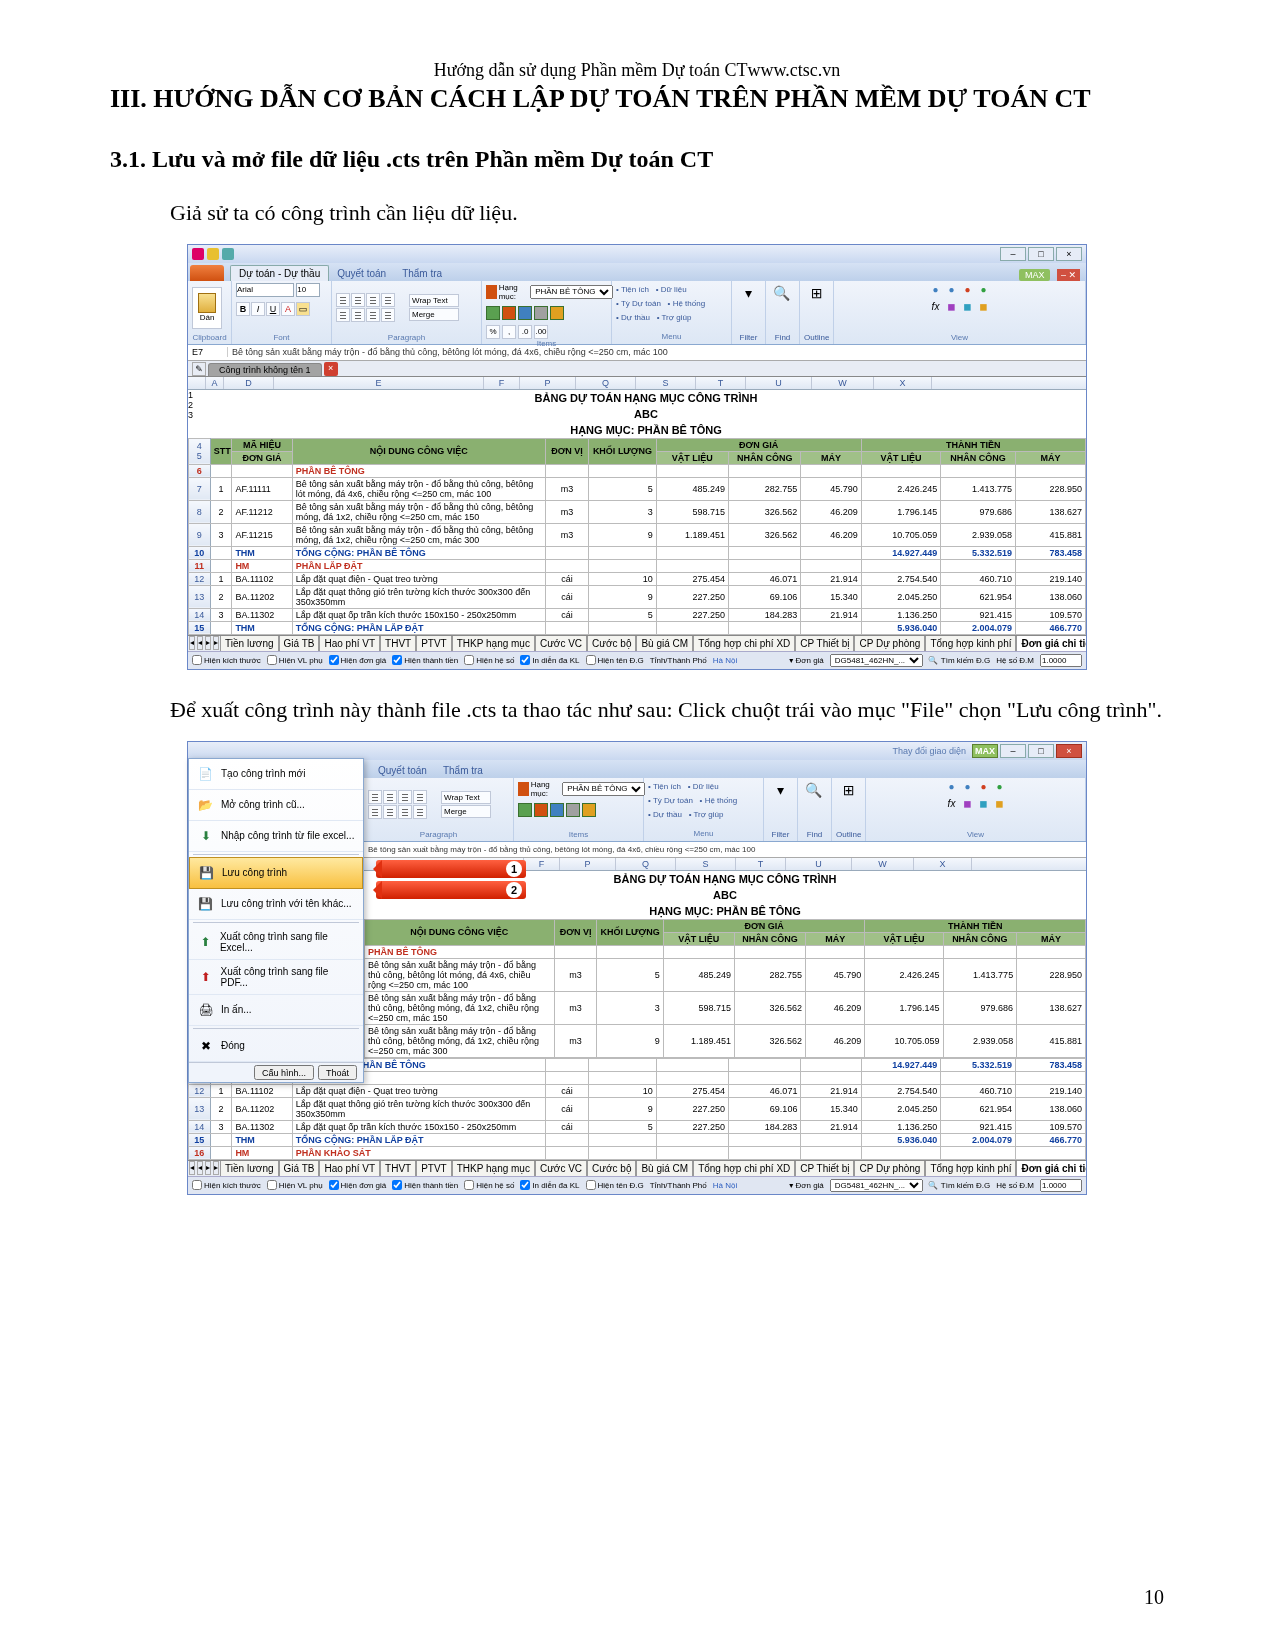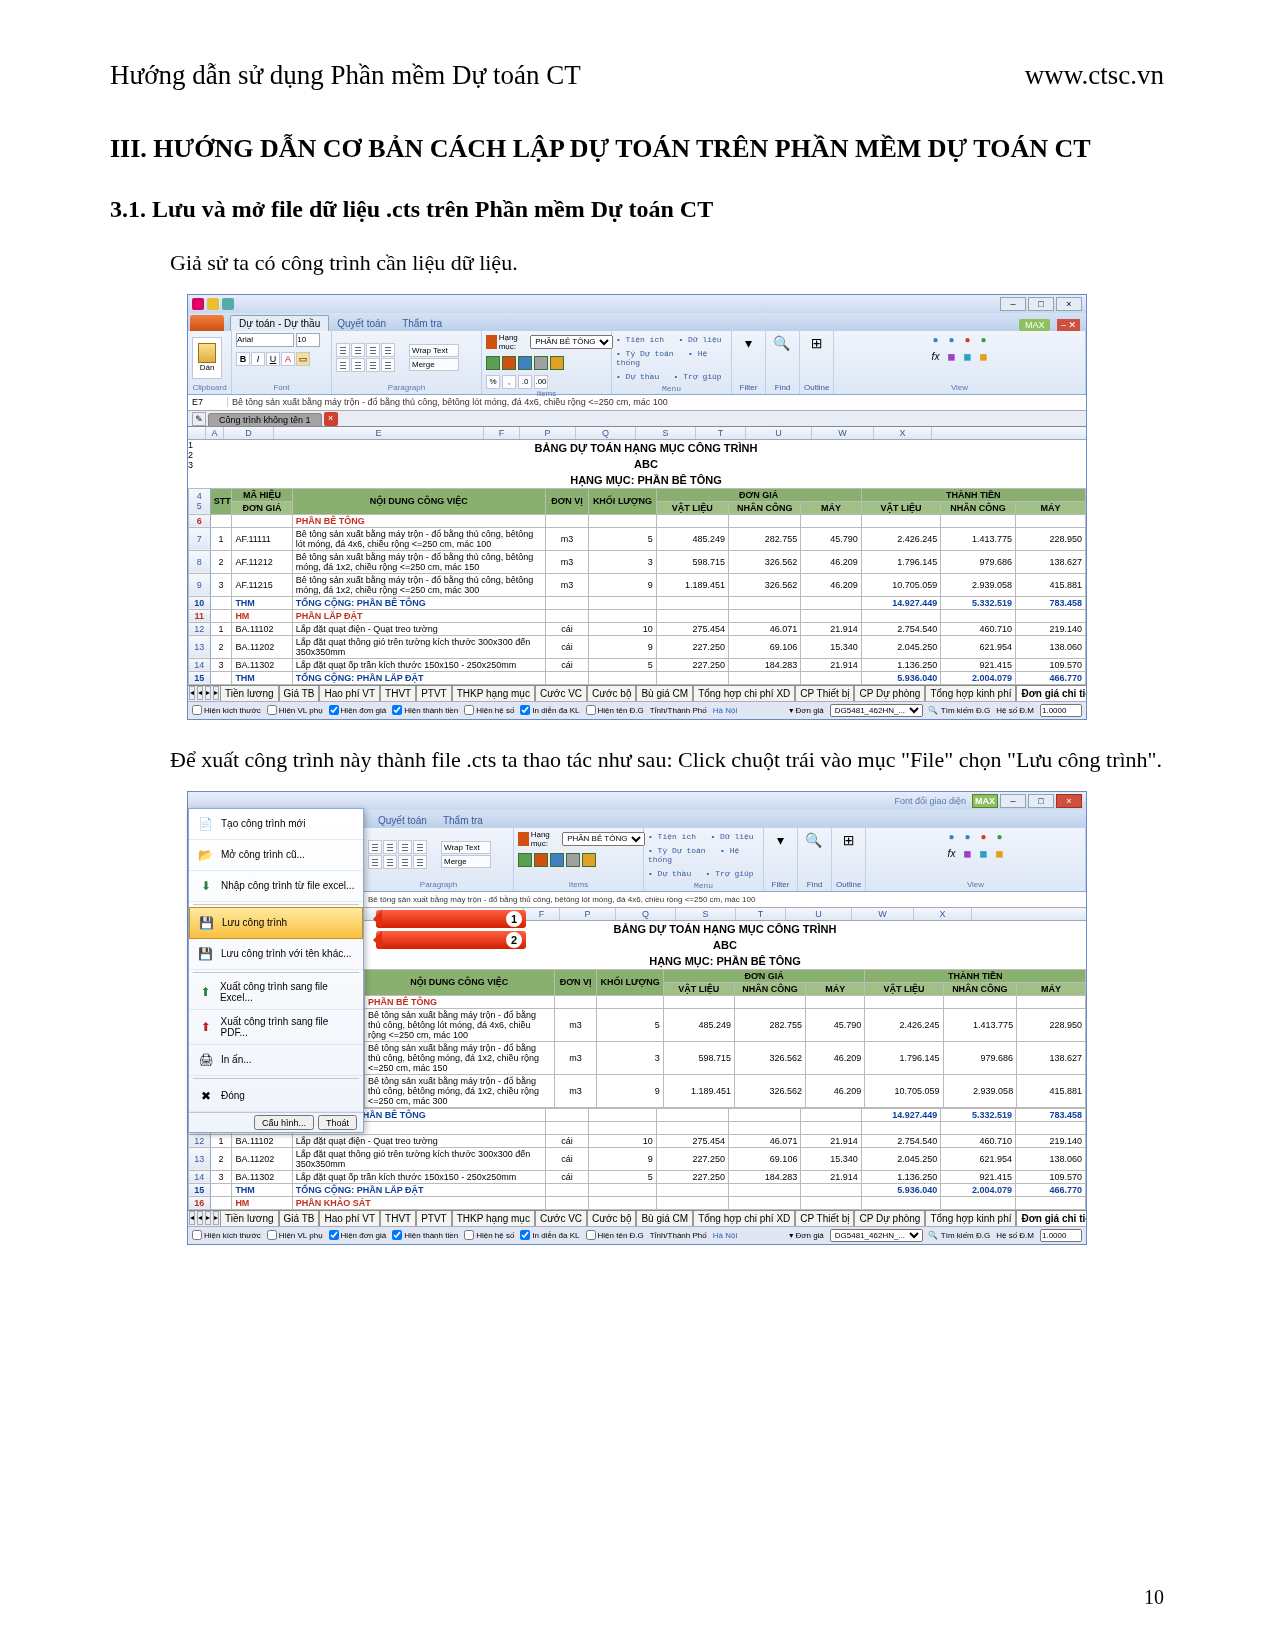--- a/index.html
+++ b/index.html
@@ -5,21 +5,21 @@
   * { box-sizing: border-box; margin: 0; padding: 0; }
   body {
     width: 1274px;
     height: 1649px;
     background: #fff;
     font-family: "Times New Roman", serif;
     color: #000;
     position: relative;
     padding: 60px 110px 40px 110px;
   }
-  .header-row { display: flex; justify-content: space-between; font-size: 27px; margin-bottom: 40px; }
+  .header-row { display: flex; justify-content: center; font-size: 18px; }
   .section-title { font-size: 26px; font-weight: bold; margin-bottom: 30px; line-height: 1.35; padding-left: 20px; text-indent: -20px; }
   .subsection { font-size: 24px; font-weight: bold; margin-bottom: 25px; }
   .body-text { font-size: 22px; margin-bottom: 15px; line-height: 1.4; text-indent: 60px; }
   .screenshot {
     width: 900px;
     margin: 10px auto 25px auto;
     border: 1px solid #6a87c8;
     background: #dde5f3;
     font-family: Tahoma, Arial, sans-serif;
     font-size: 9px;
@@ -72,21 +72,21 @@
   .wrap-merge { width: 50px; }
   .wrap-merge div { font-size: 8px; padding: 1px 2px; border: 1px solid #c0c8d8; background: #fafcff; margin-bottom: 1px; }
   .items-grp { width: 130px; }
   .items-grp .row1 { display: flex; align-items: center; gap: 2px; }
   .items-grp .row1 span.ico { width: 14px; height: 14px; background: #d05010; }
   .items-grp select { font-size: 8px; height: 14px; width: 90px; }
   .items-grp .row2 { display: flex; gap: 2px; margin-top: 2px; }
   .items-grp .row2 span { width: 14px; height: 14px; background: #5aa050; border: 1px solid #3a7030; }
   .items-grp .num-btns span { width: 14px; height: 14px; border: 1px solid #c0c8d8; background: #fafcff; font-size: 8px; text-align: center; line-height: 12px; }
   .menu-grp { width: 120px; font-size: 8px; color: #3a5a9a; }
-  .menu-grp div { padding: 1px 0; font-family: Liberation Mono, monospace; }
+  .menu-grp div { padding: 1px 0; }
   .filter-grp, .find-grp, .outline-grp { width: 34px; text-align: center; }
   .filter-grp .ico, .find-grp .ico, .outline-grp .ico { width: 20px; height: 20px; margin: 0 auto; font-size: 14px; line-height: 20px; }
   .filter-grp .lbl, .find-grp .lbl, .outline-grp .lbl { font-size: 8px; color: #3a5a9a; }
   .view-grp { flex: 1; }
   .view-grp .row { display: flex; gap: 2px; }
   .view-grp .row span { width: 14px; height: 14px; font-size: 10px; text-align: center; line-height: 14px; }
   
   .formula-bar { height: 16px; background: #fff; border-bottom: 1px solid #aaa; display: flex; align-items: center; }
   .formula-bar .cellref { width: 40px; border-right: 1px solid #ccc; padding: 0 4px; font-size: 9px; }
   .formula-bar .content { flex: 1; padding: 0 4px; font-size: 9px; color: #333; }
@@ -585,21 +585,21 @@
       <input type="text" style="width: 42px;" value="1.0000">
     </div>
   </div>
 </div>
 
 <p class="body-text" style="text-indent:60px;">Để xuất công trình này thành file .cts ta thao tác như sau: Click chuột trái vào mục "File" chọn "Lưu công trình".</p>
 
 <div class="screenshot" style="position:relative;">
   <div class="titlebar">
     <div class="spacer"></div>
-    <span style="font-size:9px;color:#5a7ab0;margin-right:6px;">Font đổi giao diện</span>
+    <span style="font-size:9px;color:#5a7ab0;margin-right:6px;">Thay đổi giao diện</span>
     <div class="wincontrols">
       <div class="max-btn">MAX</div>
       <div>–</div>
       <div>□</div>
       <div class="close-btn">×</div>
     </div>
   </div>
   <div class="ribbon-tabs">
     <div class="file-btn" style="background:linear-gradient(#f09050,#d05010);"></div>
     <div class="tab" style="margin-left:140px;">Quyết toán</div>

